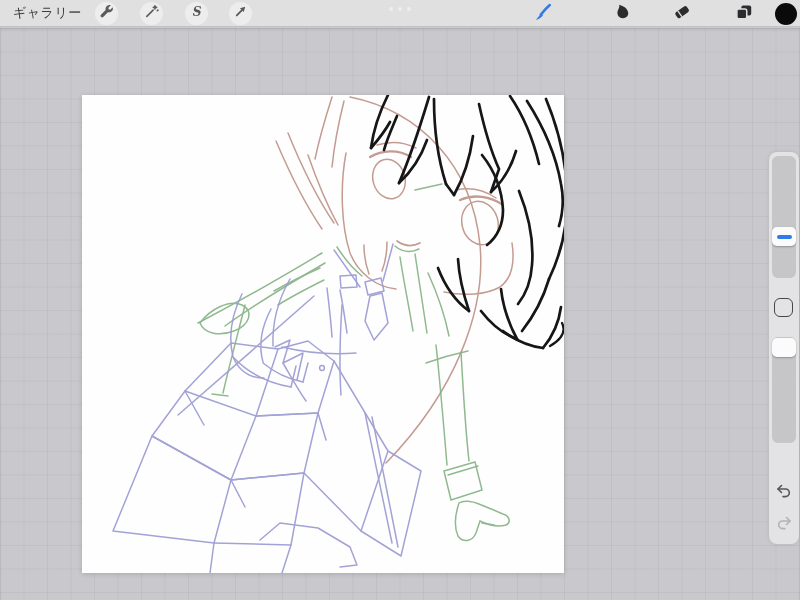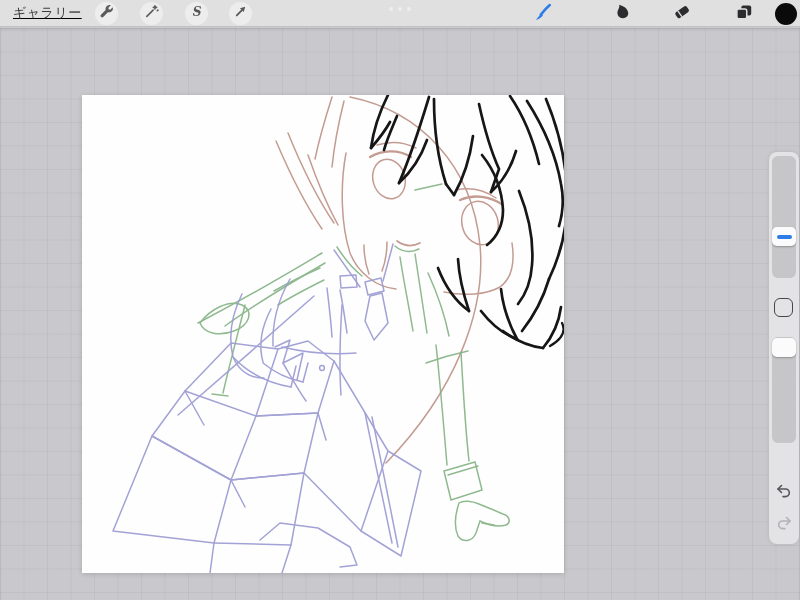--- a/index.html
+++ b/index.html
@@ -4,21 +4,21 @@
 <style>
   * { margin:0; padding:0; box-sizing:border-box; }
   html,body { width:800px; height:600px; overflow:hidden; }
   body { font-family:"Liberation Sans","DejaVu Sans",sans-serif; background:#c9c9cd; }
   #app { position:relative; width:800px; height:600px; overflow:hidden; }
 
   
   #toolbar {
     position:absolute; top:0; left:0; width:800px; height:27px;
     background:#e0e0e1; border-bottom:1px solid #c2c2c5;
-    display:flex; align-items:center; z-index:10;text-decoration:underline;
+    display:flex; align-items:center; z-index:10;
   }
   .gallery-label { font-size:13px; color:#3c3c3e; margin-left:13px; letter-spacing:.5px; }
   .tool-circle {
     width:23px; height:23px; border-radius:50%; background:#ededee;
     display:flex; align-items:center; justify-content:center; flex:0 0 auto;
   }
   .tc-wrench { position:absolute; left:95px; top:2px; }
   .tc-wand   { position:absolute; left:140px; top:2px; }
   .tc-sel    { position:absolute; left:185px; top:2px; }
   .tc-xform  { position:absolute; left:229px; top:2px; }

